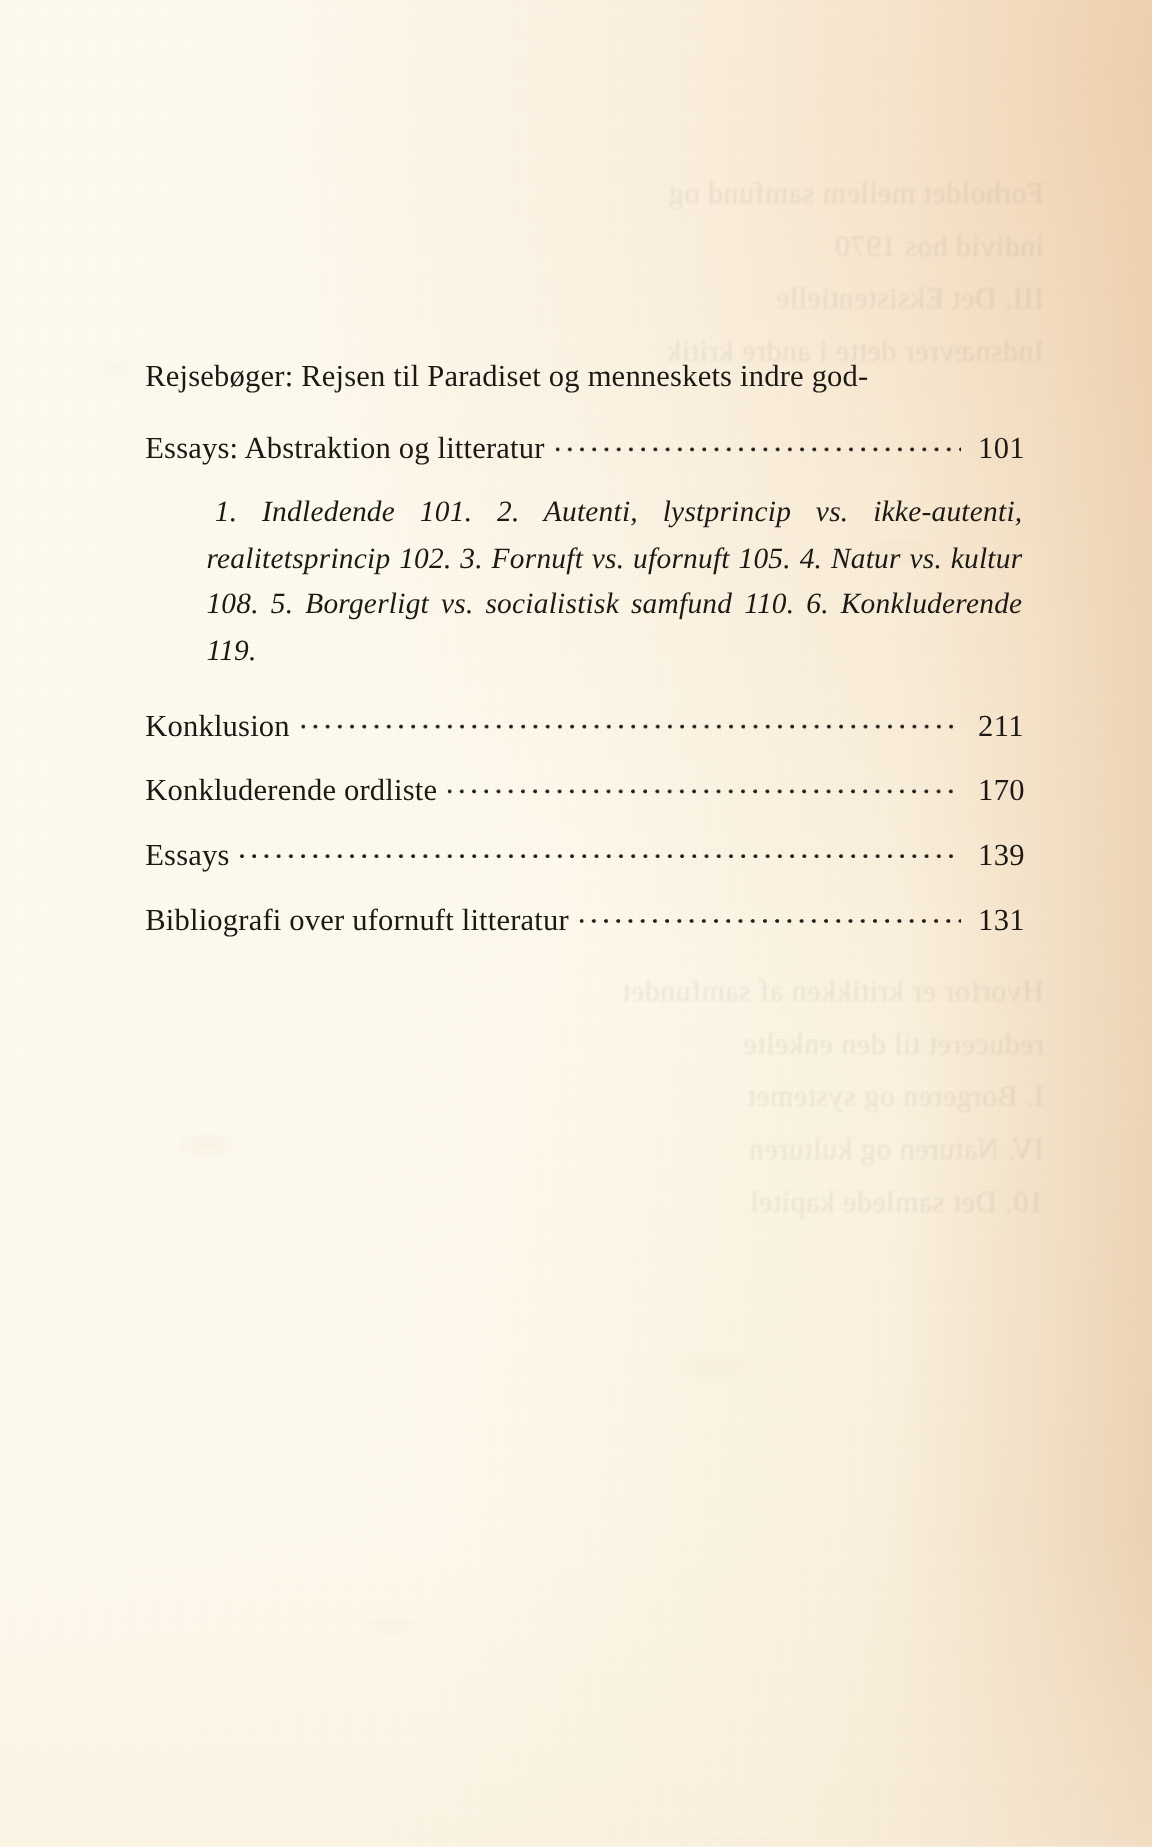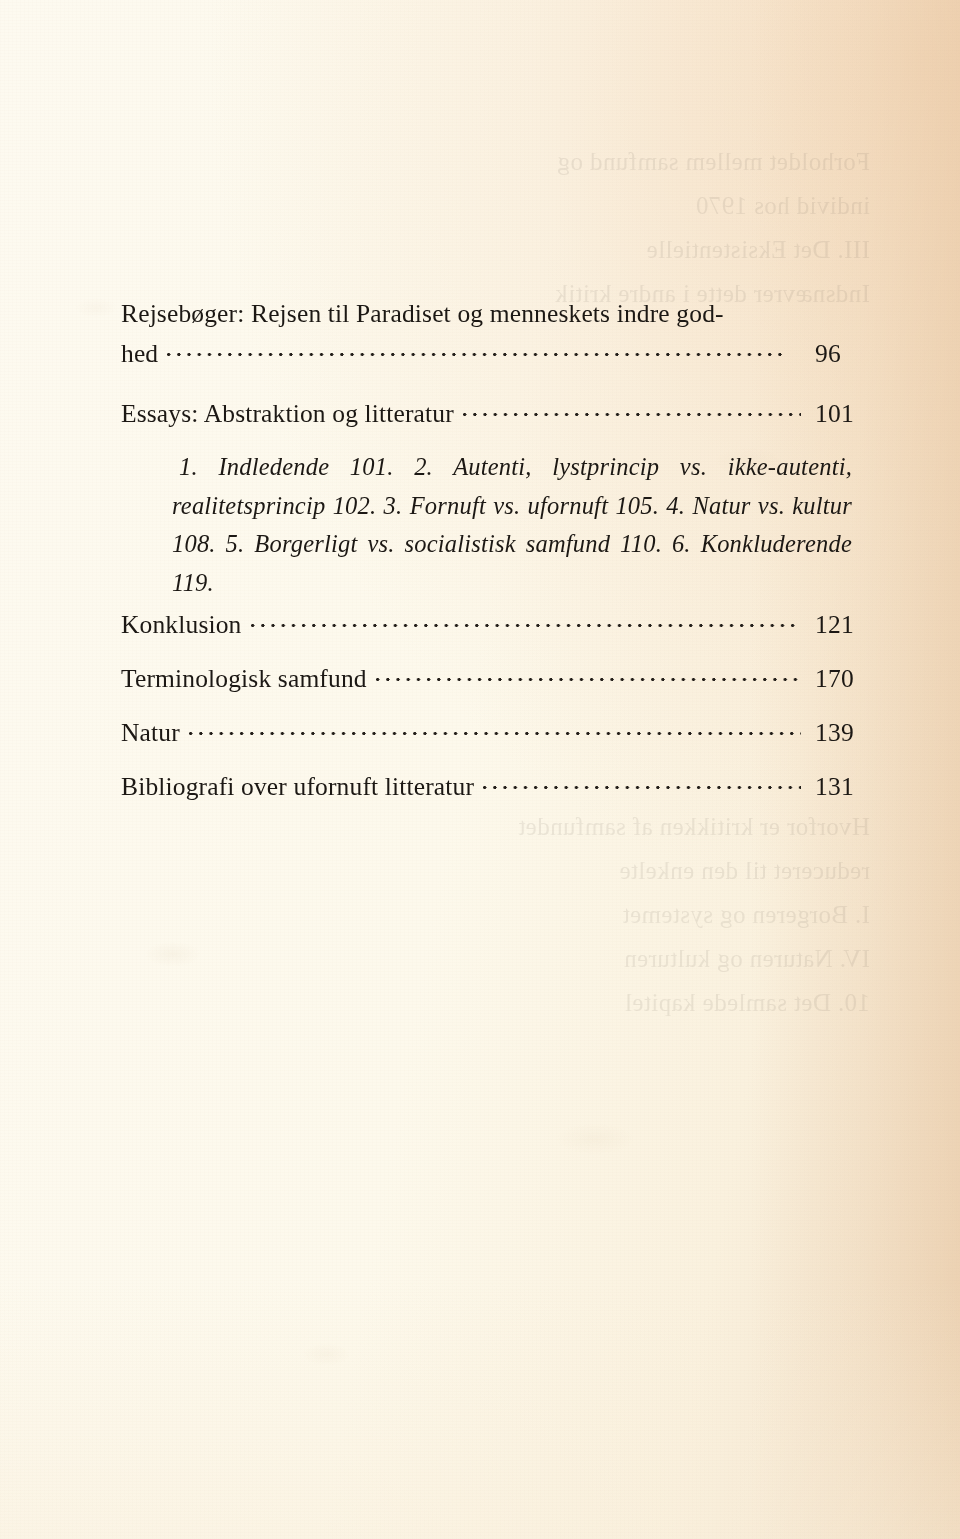--- a/index.html
+++ b/index.html
@@ -139,21 +139,21 @@
     text-align: left;
     font-size: 25.5px;
     letter-spacing: 0.3px;
     padding-left: 8px;
   }
   .pageno.narrow { padding-left: 23px; }
 
   
   .subentry {
     margin-top: 2px;
-    margin-bottom: 3px;
+    margin-bottom: 23px;
     width: 680px;
     margin-left: 51px;
     font-style: italic;
     font-size: 24.5px;
     line-height: 38.5px;
     letter-spacing: 0.2px;
     color: #1c1814;
     text-align: justify;
     text-indent: 7px;
   }
@@ -179,60 +179,55 @@
   <div class="showthrough bot">Hvorfor er kritikken af samfundet
 reduceret til den enkelte
 I. Borgeren og systemet
 IV. Naturen og kulturen
 10. Det samlede kapitel</div>
 
   <div class="toc">
 
     <div class="entry">
       <div class="entry-title-wrapped">Rejsebøger: Rejsen til Paradiset og menneskets indre god-</div>
-      <div class="entry-row">
-        <span class="entry-title">hed</span>
-        <span class="leader"></span>
-        <span class="pageno narrow">96</span>
-      </div>
     </div>
 
     <div class="spacer-small"></div>
 
     <div class="entry">
       <div class="entry-row">
         <span class="entry-title">Essays: Abstraktion og litteratur</span>
         <span class="leader"></span>
         <span class="pageno">101</span>
       </div>
     </div>
 
     <div class="subentry">
       <span>1. Indledende 101. 2. Autenti, lystprincip vs. ikke-autenti, realitetsprincip 102. 3. Fornuft vs. ufornuft 105. 4. Natur vs. kultur 108. 5. Borgerligt vs. socialistisk samfund 110. 6. Konkluderende 119.</span>
     </div>
 
     <div class="entry">
       <div class="entry-row">
         <span class="entry-title">Konklusion</span>
         <span class="leader"></span>
-        <span class="pageno">121</span>
-      </div>
-    </div>
-
-    <div class="entry">
-      <div class="entry-row">
-        <span class="entry-title">Terminologisk samfund</span>
+        <span class="pageno">211</span>
+      </div>
+    </div>
+
+    <div class="entry">
+      <div class="entry-row">
+        <span class="entry-title">Konkluderende ordliste</span>
         <span class="leader"></span>
         <span class="pageno">170</span>
       </div>
     </div>
 
     <div class="entry">
       <div class="entry-row">
-        <span class="entry-title">Natur</span>
+        <span class="entry-title">Essays</span>
         <span class="leader"></span>
         <span class="pageno">139</span>
       </div>
     </div>
 
     <div class="entry">
       <div class="entry-row">
         <span class="entry-title">Bibliografi over ufornuft litteratur</span>
         <span class="leader"></span>
         <span class="pageno">131</span>

